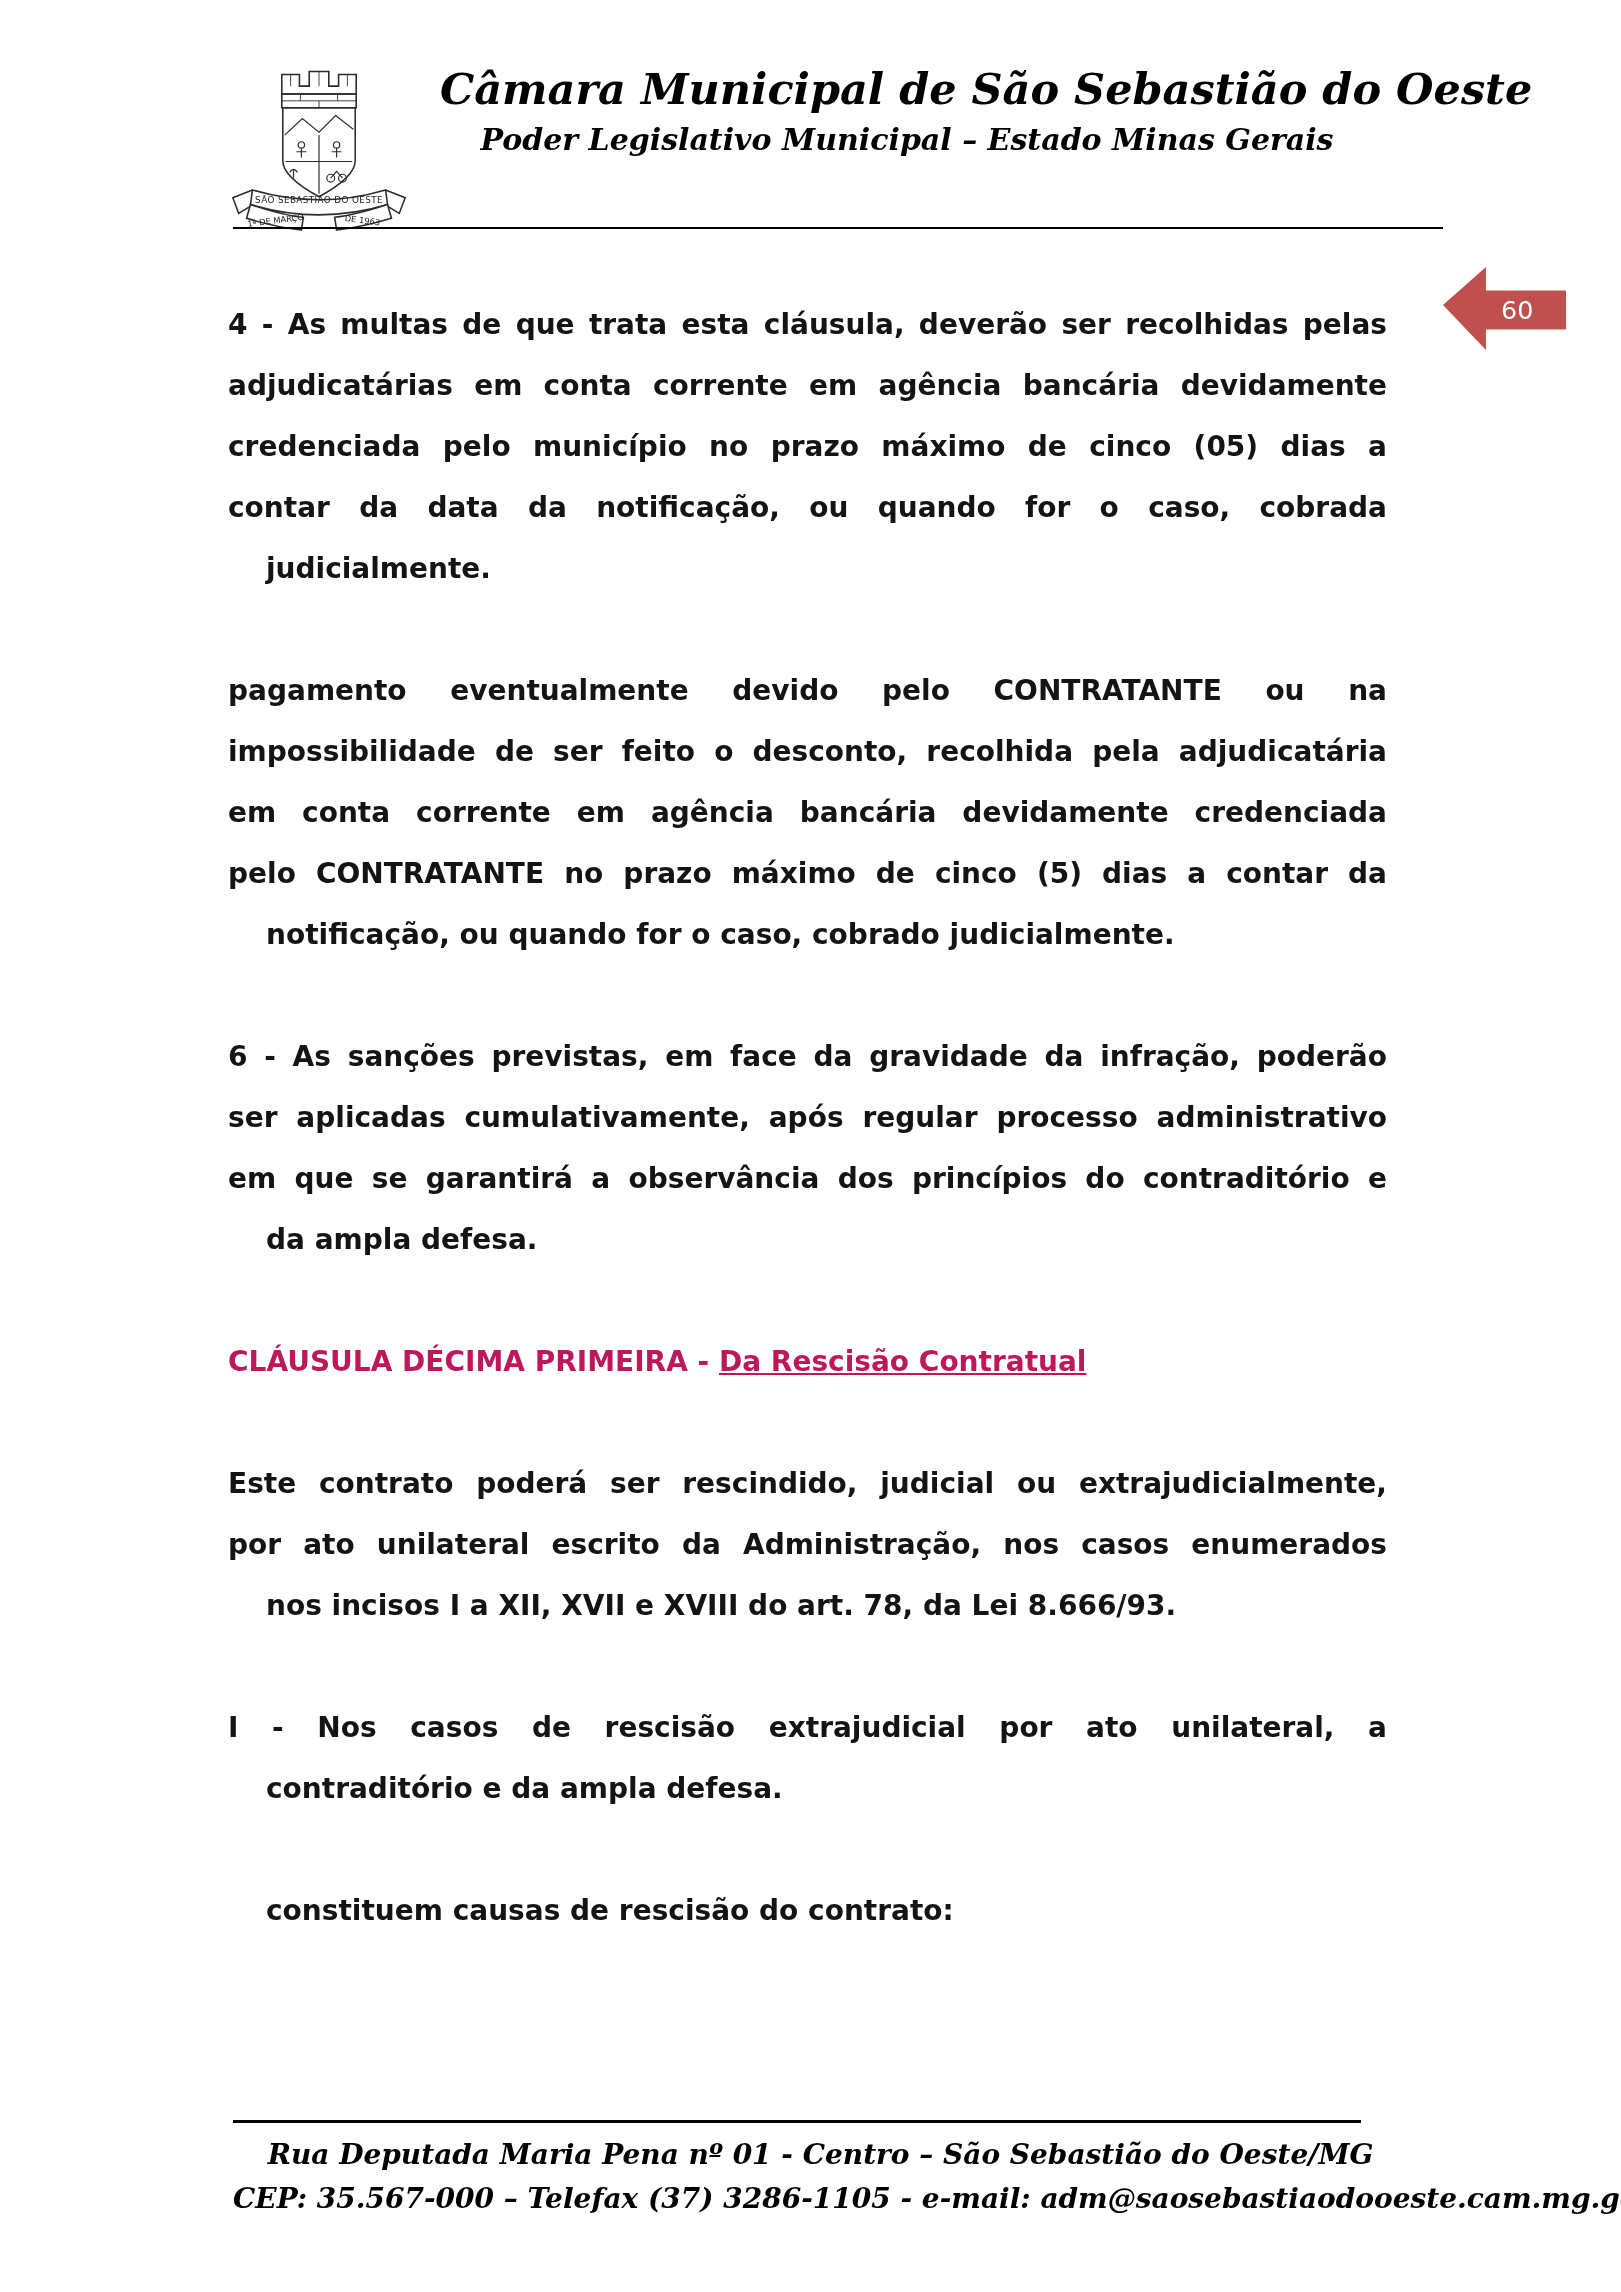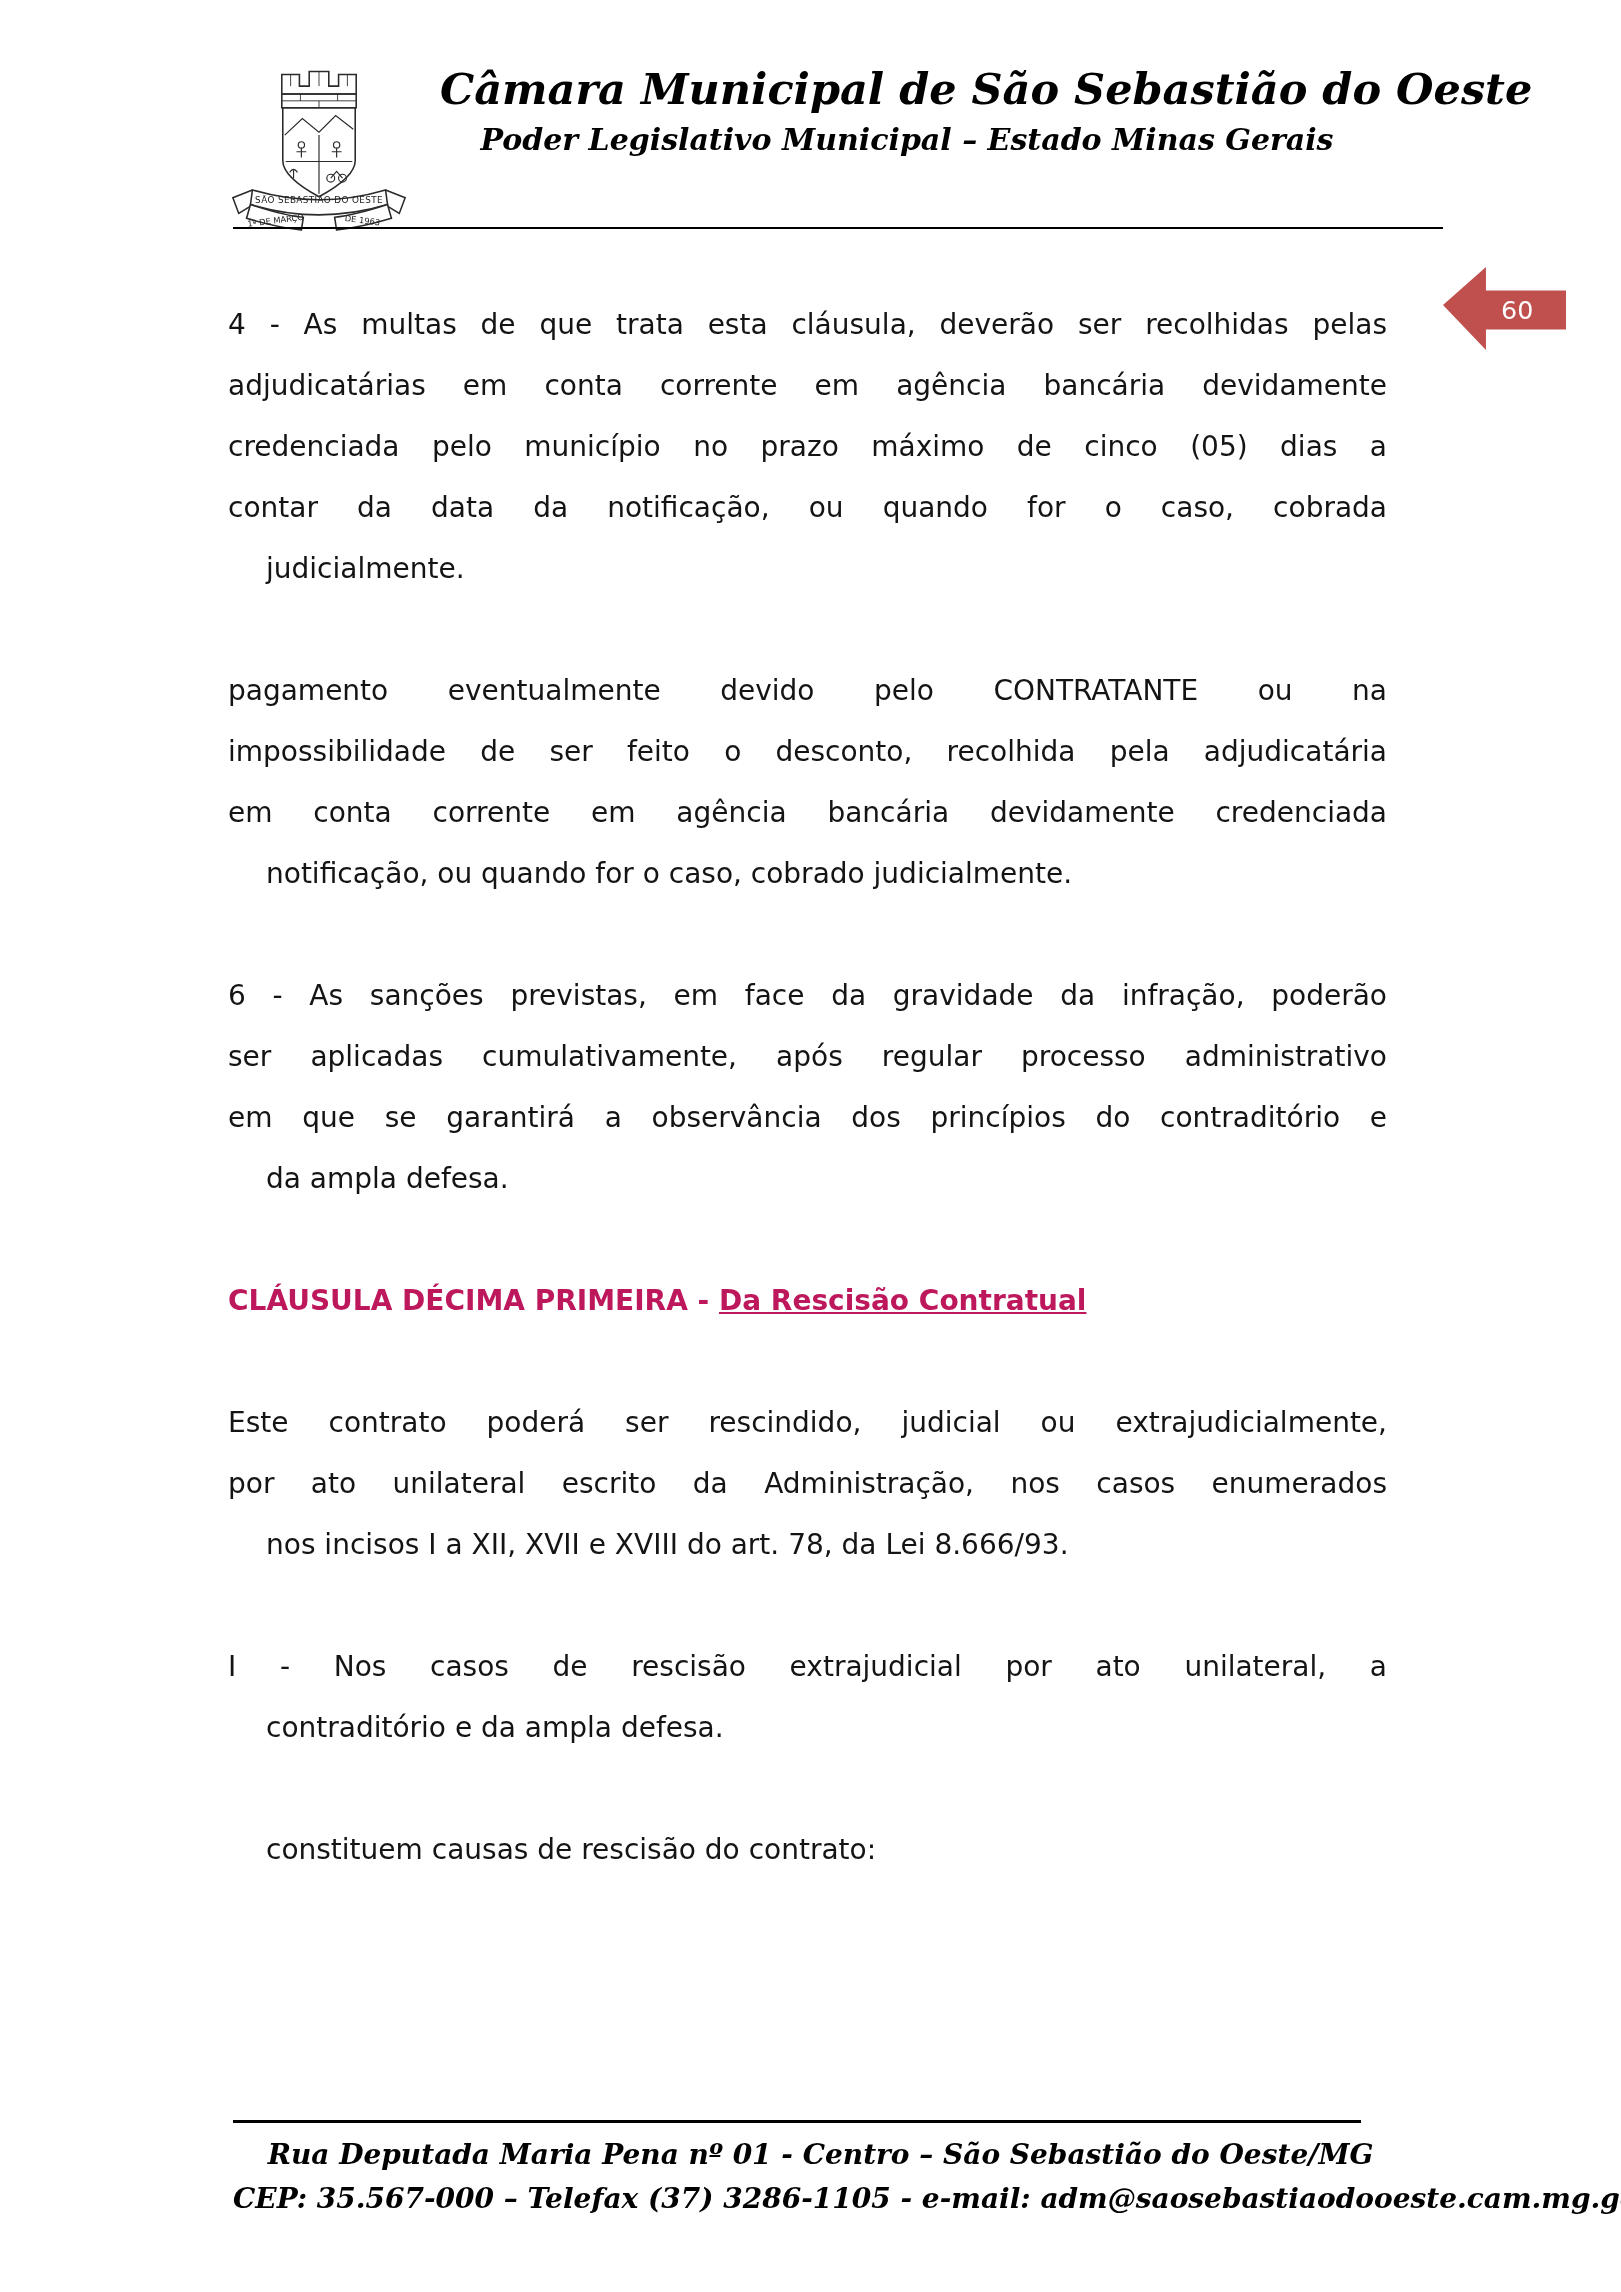--- a/index.html
+++ b/index.html
@@ -23,21 +23,21 @@
   .org-subtitle{font-size:30px;margin-top:7.8px;white-space:nowrap;}
   .header-rule{position:absolute;left:233px;top:227px;width:1210px;border-top:2.9px solid #000;}
   
   .page-marker{position:absolute;left:1443px;top:267px;width:123px;height:84px;}
   
   .doc-body{
     position:absolute;left:228px;top:294px;width:1159px;
     font-size:28px;line-height:61px;
   }
   .para{margin:0 0 61px 0;}
-  .line{text-align:justify;text-align-last:justify;}
+  .line{text-align:justify;text-align-last:justify;font-weight:bold;}
   .line.last{text-align-last:left;margin-left:38px;}
   .heading{font-weight:bold;color:#be185d;}
   .heading .ul{text-decoration:underline;}
   
   .footer-rule{position:absolute;left:233px;top:2120px;width:1128px;border-top:3.9px solid #000;}
   .footer{
     position:absolute;left:233px;top:2133px;width:1175px;
     text-align:center;color:#000000;
     font-family:"DejaVu Serif",serif;font-style:italic;font-weight:bold;
     font-size:28px;line-height:44px;
@@ -103,20 +103,21 @@
         <div class="line">4 - As multas de que trata esta cláusula, deverão ser recolhidas pelas</div>
         <div class="line">adjudicatárias em conta corrente em agência bancária devidamente</div>
         <div class="line">credenciada pelo município no prazo máximo de cinco (05) dias a</div>
         <div class="line">contar da data da notificação, ou quando for o caso, cobrada</div>
         <div class="line last">judicialmente.</div>
       </div>
       <div class="para">
         <div class="line">pagamento eventualmente devido pelo CONTRATANTE ou na</div>
         <div class="line">impossibilidade de ser feito o desconto, recolhida pela adjudicatária</div>
         <div class="line">em conta corrente em agência bancária devidamente credenciada</div>
+        <div class="line">pelo CONTRATANTE no prazo máximo de cinco (5) dias a contar da</div>
         <div class="line last">notificação, ou quando for o caso, cobrado judicialmente.</div>
       </div>
       <div class="para">
         <div class="line">6 - As sanções previstas, em face da gravidade da infração, poderão</div>
         <div class="line">ser aplicadas cumulativamente, após regular processo administrativo</div>
         <div class="line">em que se garantirá a observância dos princípios do contraditório e</div>
         <div class="line last">da ampla defesa.</div>
       </div>
       <div class="para heading"><span>CLÁUSULA DÉCIMA PRIMEIRA - </span><span class="ul">Da Rescisão Contratual</span></div>
       <div class="para">

